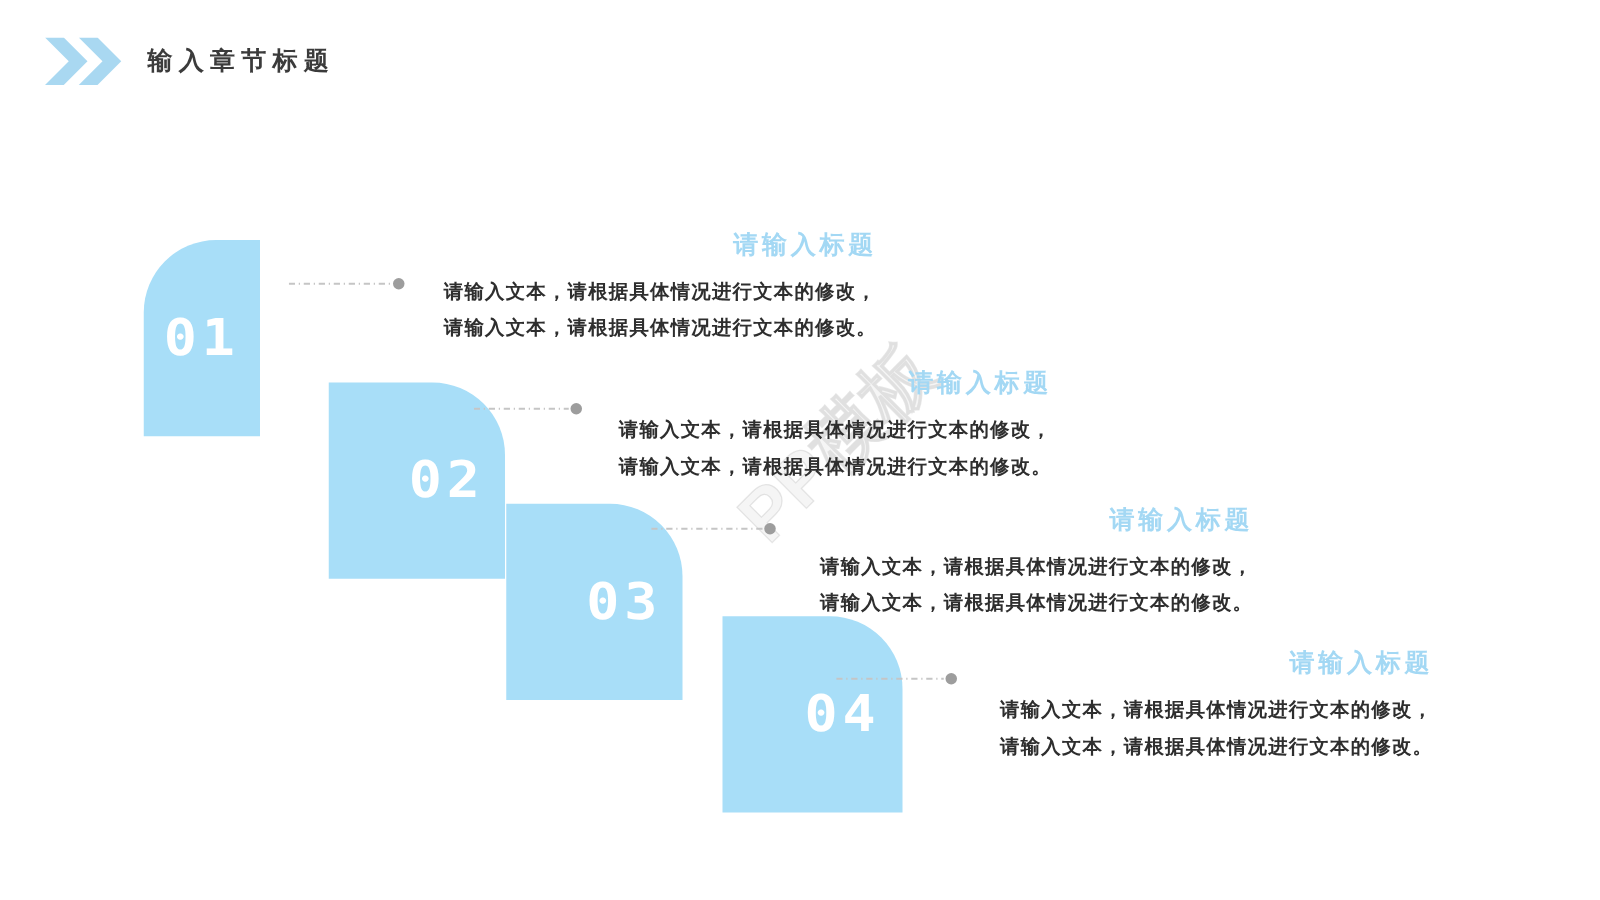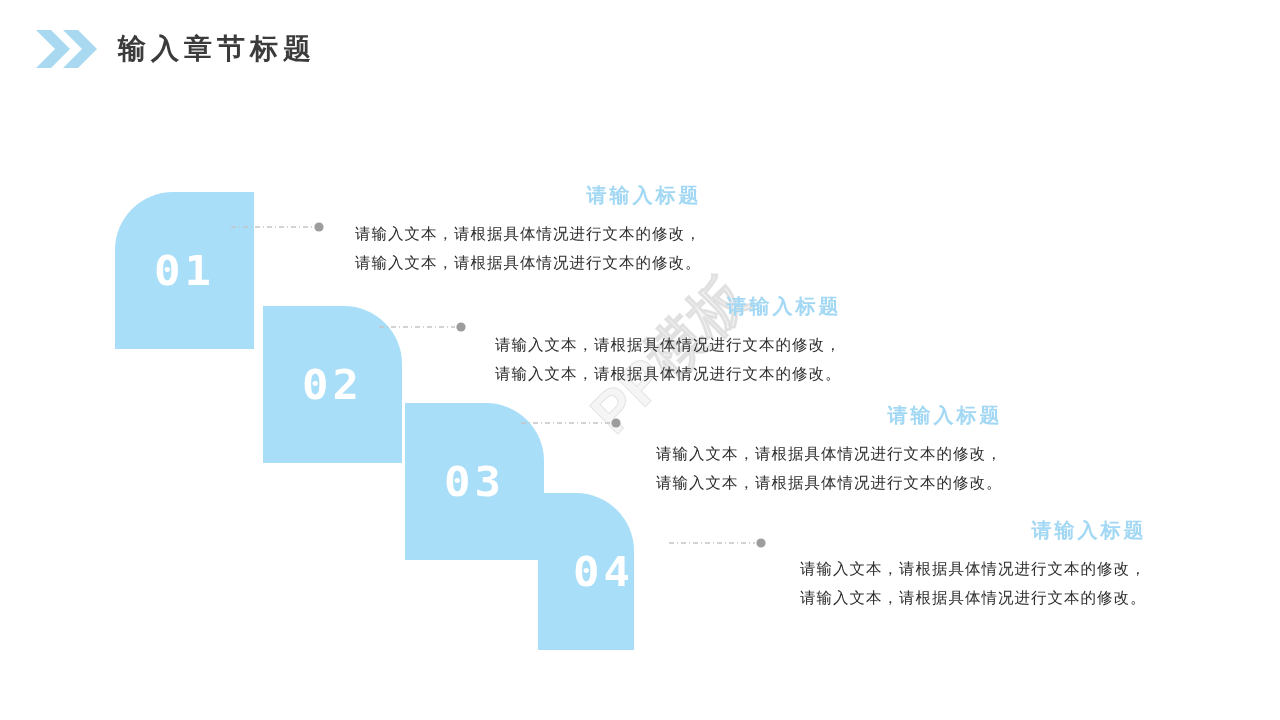--- a/index.html
+++ b/index.html
@@ -4,66 +4,66 @@
 <style>
   html,body{margin:0;padding:0;background:#ffffff;}
   body{
     width:1280px;height:720px;position:relative;overflow:hidden;
     font-family:"Liberation Sans", sans-serif;
   }
   
   .header{position:absolute;left:36px;top:30px;display:flex;align-items:center;}
   .chevrons{width:64px;height:38px;display:block;}
   .slide-title{
-    margin-left:18px;font-size:28px;font-weight:800;color:#3b3b3b;
+    margin-left:18px;font-size:20px;font-weight:800;color:#3b3b3b;
     letter-spacing:5px;line-height:38px;
   }
   
   .watermark{
     position:absolute;left:520px;top:270px;width:300px;height:170px;
     display:flex;align-items:center;justify-content:center;
     transform:rotate(-45deg);
     font-size:58px;font-weight:700;
     color:rgba(160,160,160,0.10);
     -webkit-text-stroke:1px rgba(150,150,150,0.22);
     pointer-events:none;user-select:none;white-space:nowrap;
   }
   
   .card{
-    position:absolute;width:139px;height:157px;background:#a8def8;
+    position:absolute;width:93px;height:157px;background:#a8def8;
     display:flex;align-items:center;justify-content:center;
   }
   .card-num{
     font-family:"DejaVu Sans Mono", monospace;
     font-size:44px;font-weight:700;color:#ffffff;letter-spacing:4px;
     transform:scaleY(0.92);
   }
   .round-tl{border-top-left-radius:58px;}
-  .round-tr{border-top-right-radius:58px;}
+  .round-tr{border-top-right-radius:58px;padding-left:48px;}
   .card1{left:115px;top:192px;}
   .card2{left:263px;top:306px;}
   .card3{left:405px;top:403px;text-align:right;}
-  .card4{left:538px;top:493px;width:96px;justify-content:flex-end;}
+  .card4{left:578px;top:493px;width:96px;}
   
   .connector{position:absolute;height:12px;}
   .conn1{left:231px;top:221px;width:94px;}
   .conn2{left:379px;top:321px;width:88px;}
   .conn3{left:521px;top:417px;width:101px;}
   .conn4{left:669px;top:537px;width:98px;}
   
   .step-text{position:absolute;text-align:right;}
   .text1{left:355px;top:182px;}
   .text2{left:495px;top:293px;}
   .text3{left:656px;top:402px;}
   .text4{left:800px;top:517px;}
   .step-title{
     font-size:20px;font-weight:800;color:#a3d8f4;letter-spacing:3px;
     margin-bottom:11px;
   }
-  .step-body{font-size:15.5px;font-weight:400;color:#2e2e2e;line-height:28.5px;letter-spacing:1px;}
+  .step-body{font-size:15.5px;font-weight:700;color:#2e2e2e;line-height:28.5px;letter-spacing:1px;}
 </style>
 </head>
 <body>
 
 <div class="header">
   <svg class="chevrons" viewBox="0 0 64 38">
     <polygon points="0,0 15,0 34,19 15,38 0,38 19,19" fill="#a9d8f1"></polygon>
     <polygon points="27,0 42,0 61,19 42,38 27,38 46,19" fill="#a9d8f1"></polygon>
   </svg>
   <div class="slide-title">输入章节标题</div>

